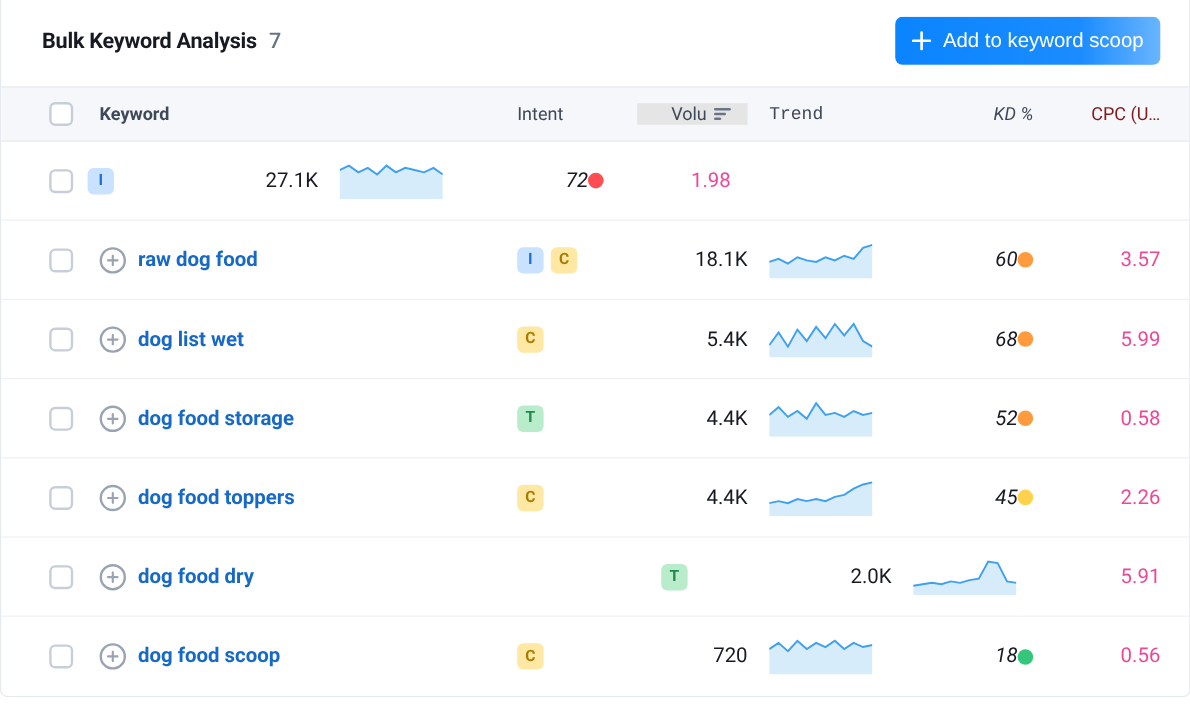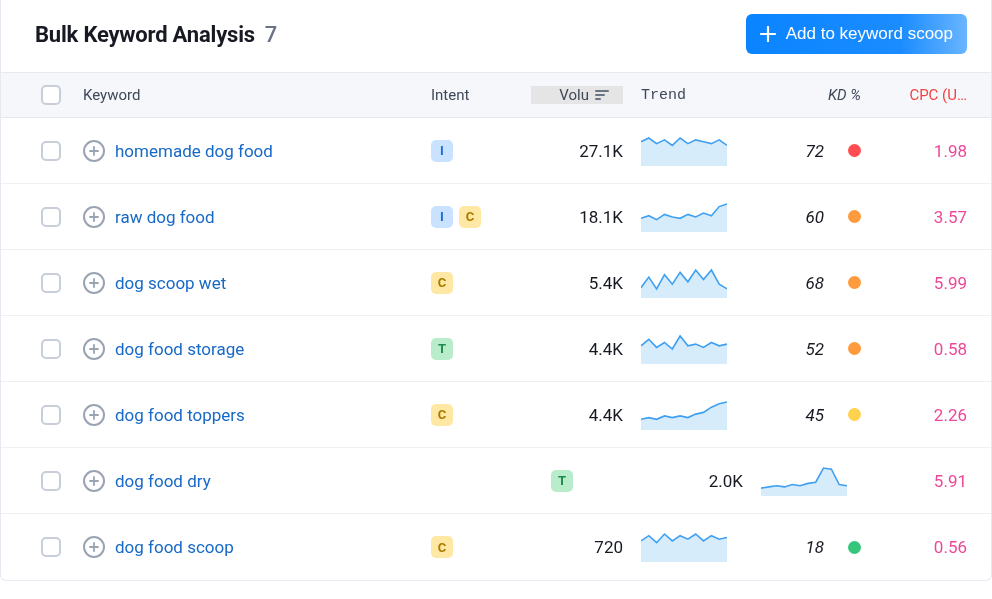--- a/index.html
+++ b/index.html
@@ -17,21 +17,21 @@
     border-radius: 0 0 6px 6px;
     overflow: hidden;
   }
   .panel-header {
     display: flex;
     align-items: center;
     justify-content: space-between;
     padding: 14px 24px 18px 34px;
   }
   .title {
-    font-size: 22px;
+    font-size: 18px;
     font-weight: 700;
     letter-spacing: -0.2px;
   }
   .title-count {
     color: #6a7485;
     font-weight: 500;
     margin-left: 6px;
   }
   .add-btn {
     display: inline-flex;
@@ -53,27 +53,27 @@
     display: flex;
     align-items: center;
     background: #f6f7fb;
     border-top: 1px solid #e6e9ef;
     border-bottom: 1px solid #e6e9ef;
     font-size: 15px;
     color: #3f4858;
     height: 46px;
   }
   .col-check { width: 72px; display:flex; align-items:center; padding-left: 40px; }
-  .col-keyword { flex: 1; padding-left: 10px; }
+  .col-keyword { flex: 1; padding-left: 10px; font-weight: bold; }
   .col-intent { width: 100px; }
   .col-volume { width: 110px; text-align: right; padding-right: 18px; position: relative; }
   .col-trend { width: 130px; font-family: Liberation Mono, monospace; }
   .col-kd { width: 120px; text-align: right; padding-right: 30px; font-style: italic; }
   .col-cpc { width: 100px; text-align: right; color: #6a7485; padding-right: 24px; }
-  .thead .col-cpc { color: #ef4444; }
+  .thead .col-cpc { color: #7f1d1d; }
 
   .th-volume {
     background: #e5e5e5;
     height: 100%;
     display: inline-flex;
     align-items: center;
     justify-content: flex-end;
     width: 100%;
     padding-right: 14px;
     gap: 6px;
@@ -131,21 +131,21 @@
   .intent-T { background:#b8eccb; color:#1f8a4c; }
 
   .vol-val { color:#171a22; font-variant-numeric: tabular-nums; }
 
   .trend-box {
     width: 86px; height: 30px;
     position: relative;
   }
   .trend-box svg { display:block; }
 
-  .kd-cell { display:inline-flex; align-items:center; justify-content:flex-end; gap:24px; width:100%; }
+  .kd-cell { display:inline-flex; align-items:center; justify-content:flex-end; gap:0; width:100%; }
   .kd-dot { width:13px; height:13px; border-radius:50%; }
   .kd-red { background:#ff4d52; }
   .kd-orange { background:#ff9a3d; }
   .kd-yellow { background:#ffd24d; }
   .kd-green { background:#34c77b; }
 
   .cpc-val { color:#ec4899; font-variant-numeric: tabular-nums; }
 
   .thead .col-keyword,
   .thead .col-intent,
@@ -192,30 +192,20 @@
     <div class="col-trend">Trend</div>
     <div class="col-kd">KD %</div>
     <div class="col-cpc">CPC (U…</div>
   </div>
 
   <div id="rows-container">
       <div class="row">
     <div class="col-check">
       <div class="checkbox"></div>
     </div>
-    <div class="col-keyword">
-      <div class="kw-cell">
-        <span class="expand-btn">
-          <svg width="10" height="10" viewBox="0 0 10 10">
-                <path d="M5 1v8M1 5h8" stroke="#9aa3b2" stroke-width="1.8" stroke-linecap="round"></path>
-              </svg>
-        </span>
-        <a class="kw-link">homemade dog food</a>
-      </div>
-    </div>
     <div class="col-intent">
       <span class="intent-badges">
             <span class="intent-badge intent-I">I</span>
           </span>
     </div>
     <div class="col-volume">
       <span class="vol-val">27.1K</span>
     </div>
     <div class="col-trend">
       <div class="trend-box">
@@ -280,21 +270,21 @@
     <div class="col-check">
       <div class="checkbox"></div>
     </div>
     <div class="col-keyword">
       <div class="kw-cell">
         <span class="expand-btn">
           <svg width="10" height="10" viewBox="0 0 10 10">
                 <path d="M5 1v8M1 5h8" stroke="#9aa3b2" stroke-width="1.8" stroke-linecap="round"></path>
               </svg>
         </span>
-        <a class="kw-link">dog scoop wet</a>
+        <a class="kw-link">dog list wet</a>
       </div>
     </div>
     <div class="col-intent">
       <span class="intent-badges">
             <span class="intent-badge intent-C">C</span>
           </span>
     </div>
     <div class="col-volume">
       <span class="vol-val">5.4K</span>
     </div>

